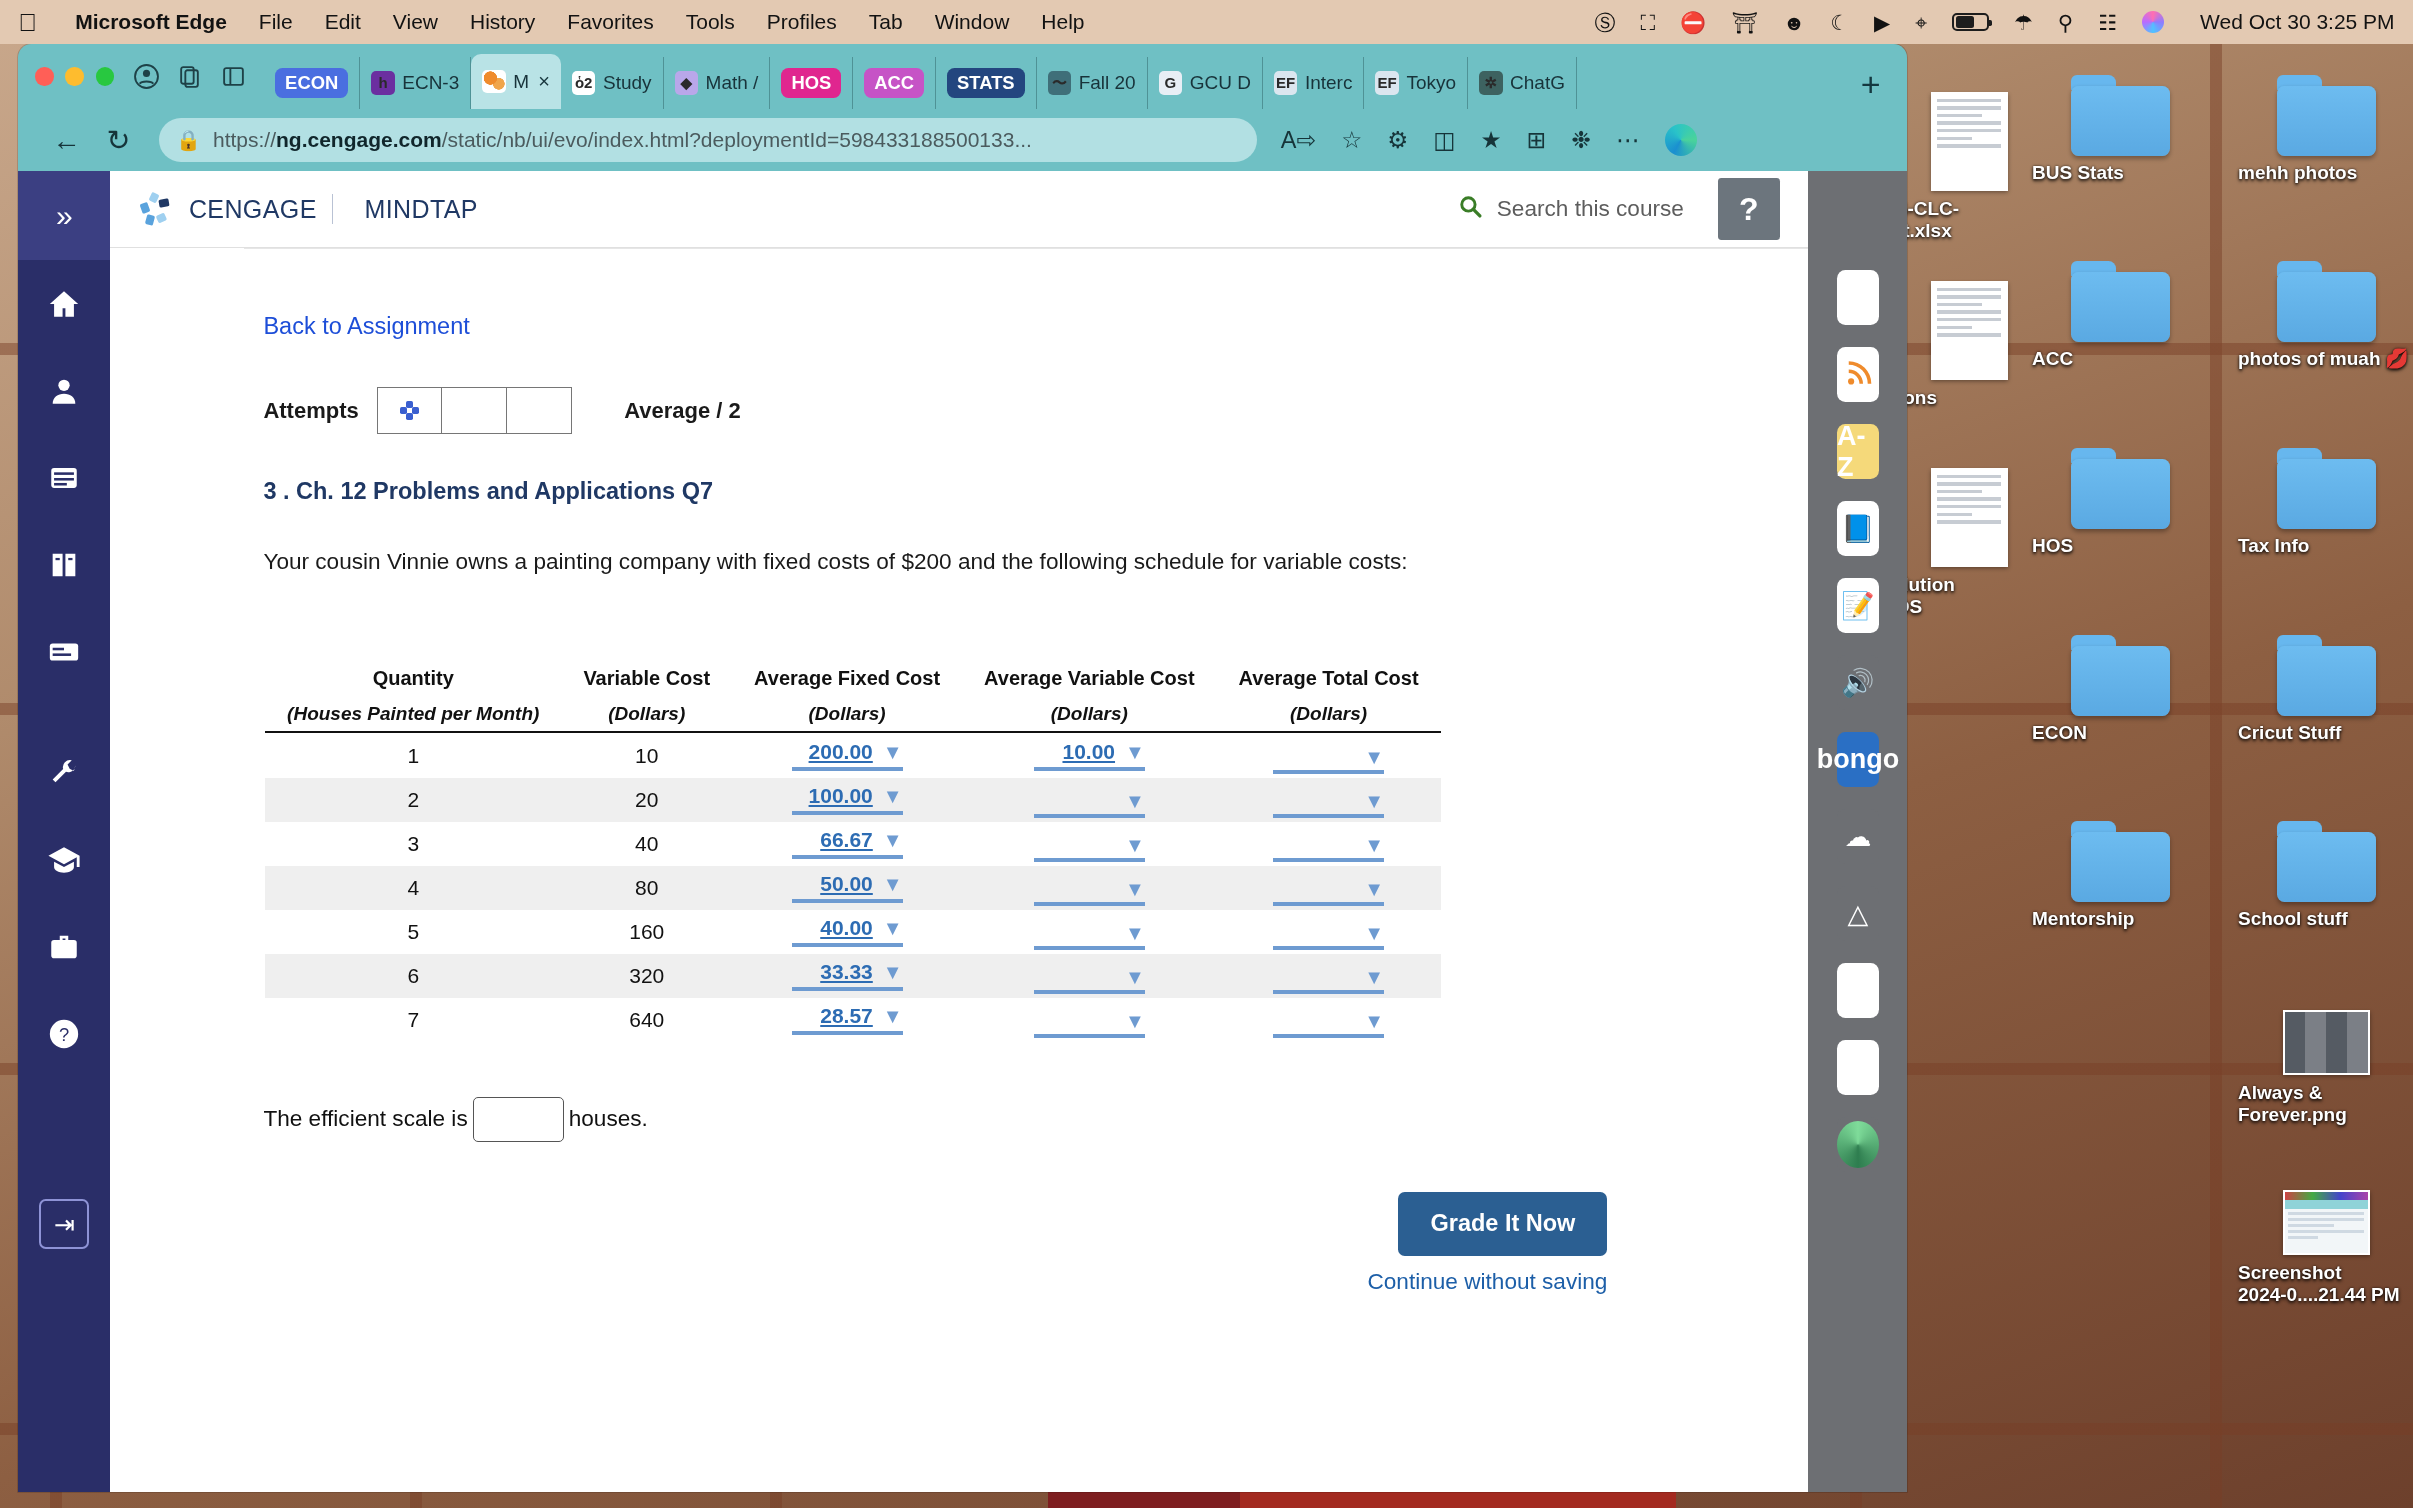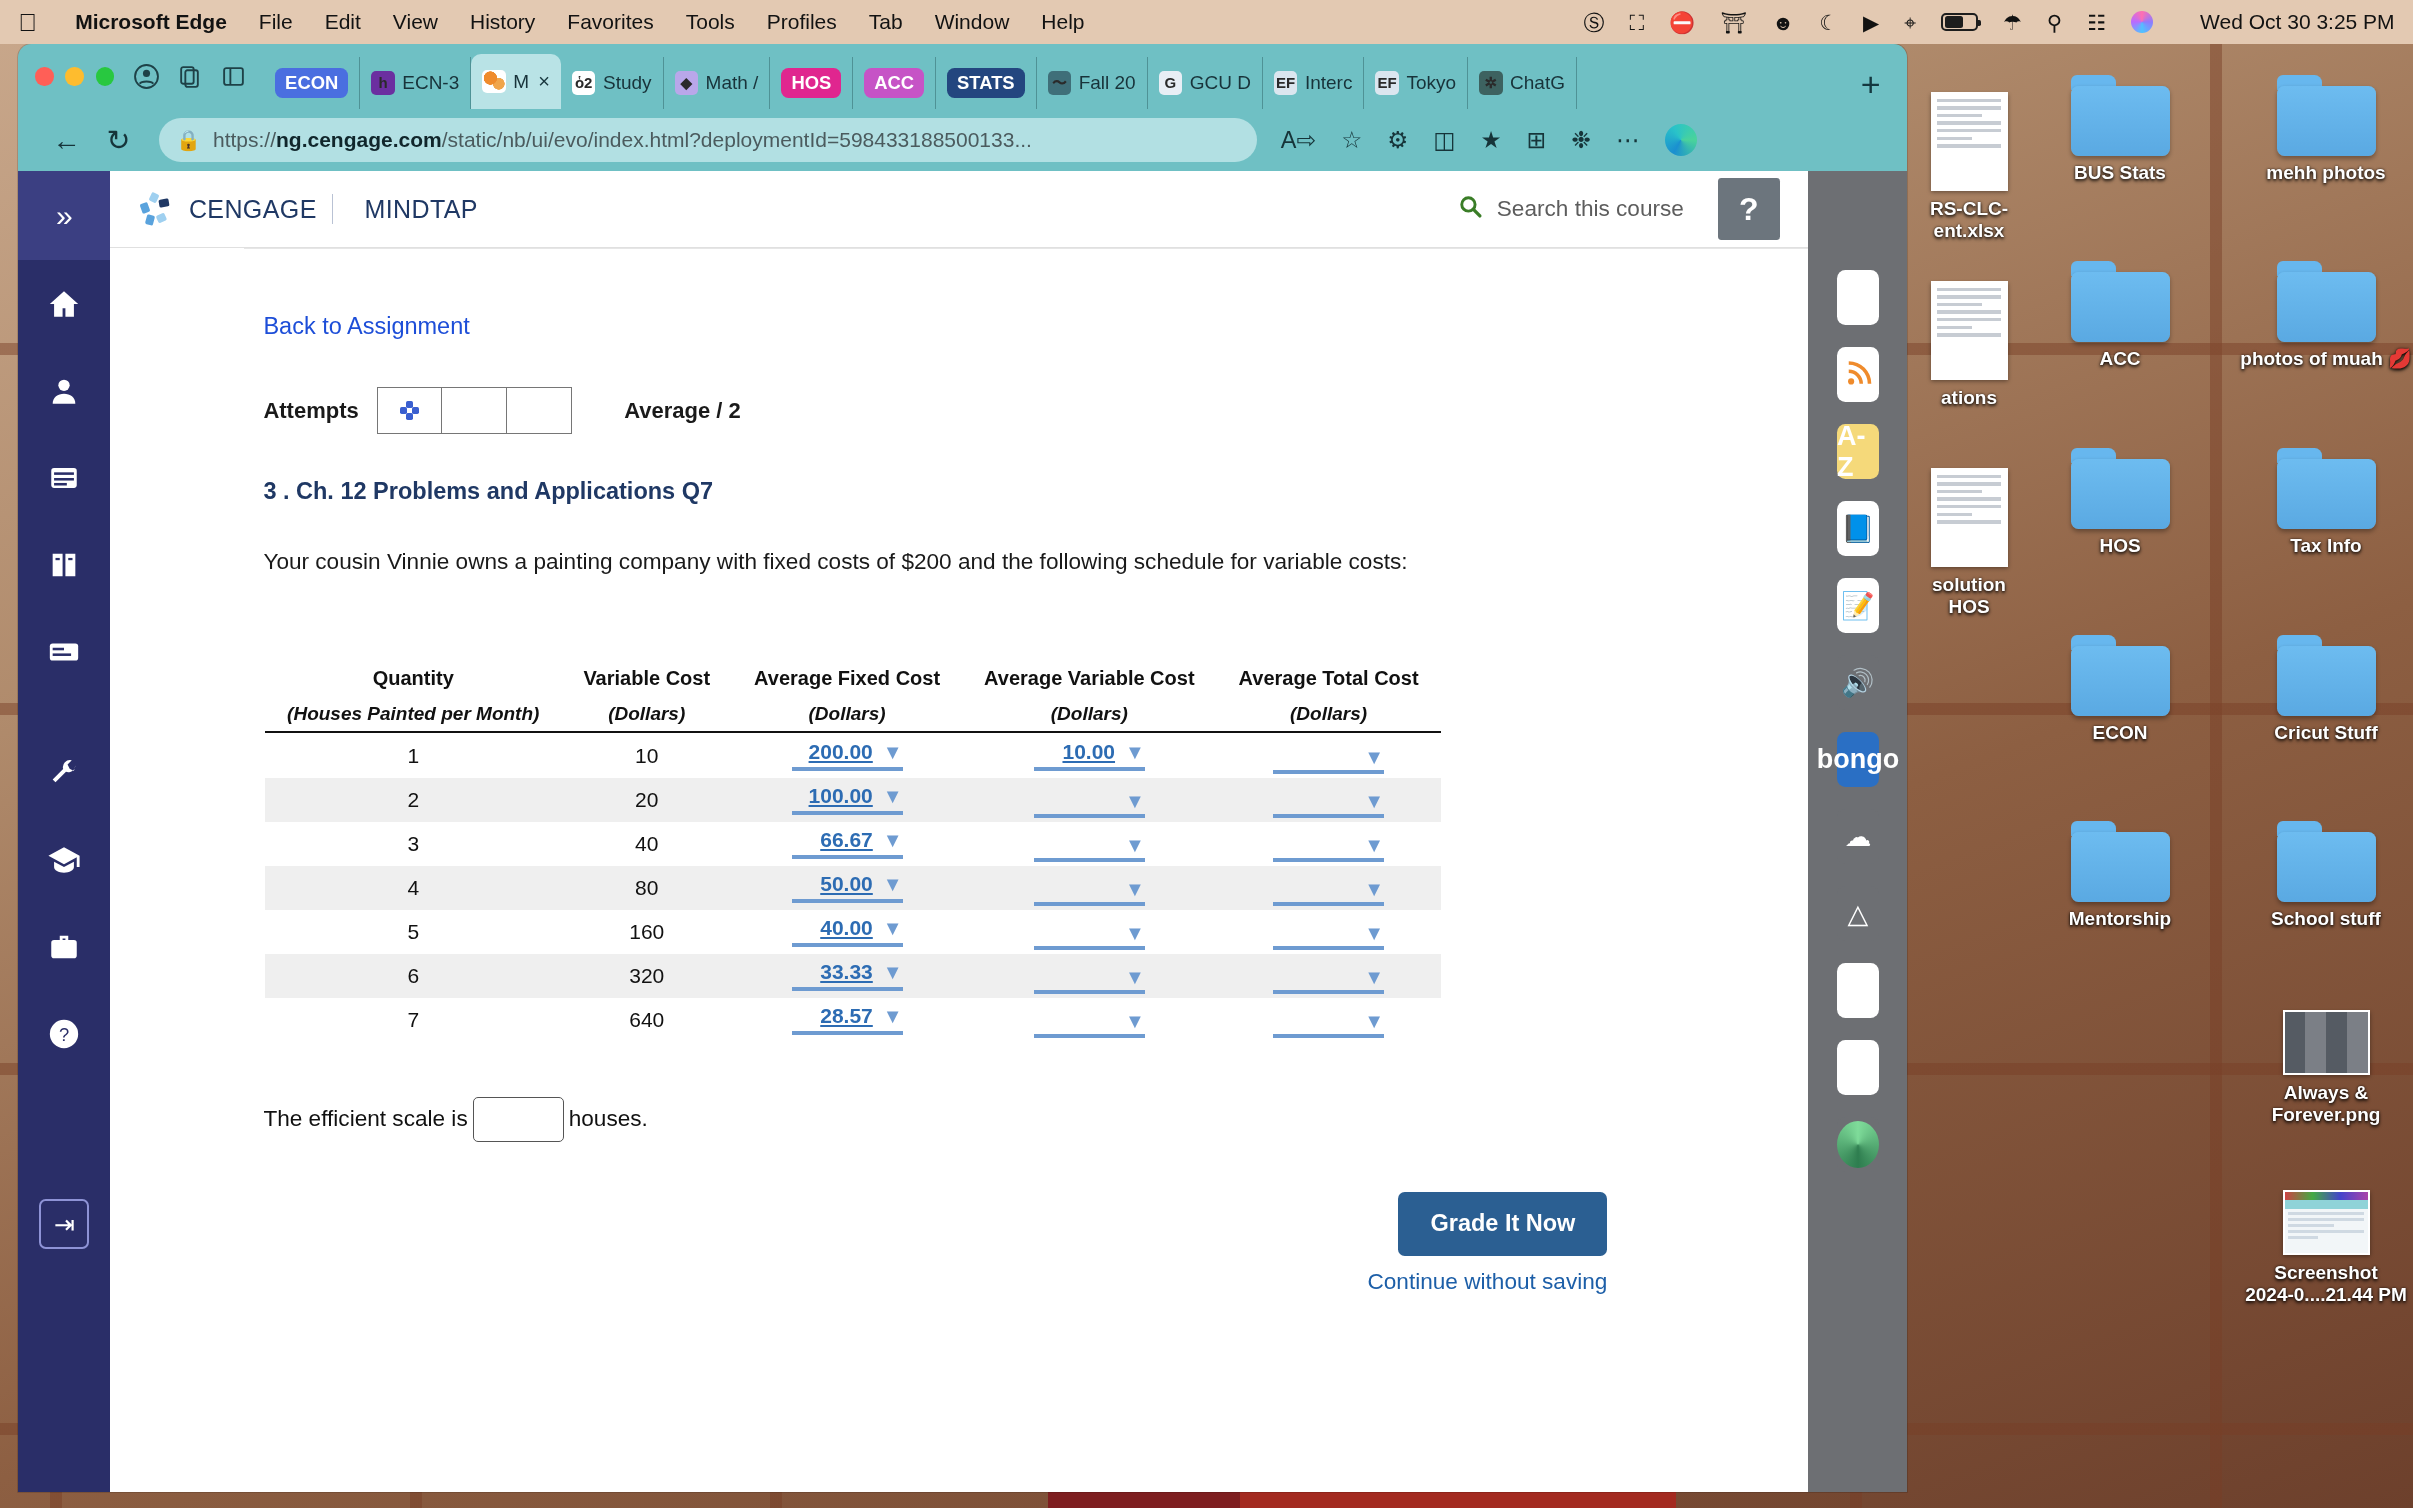--- a/index.html
+++ b/index.html
@@ -47,21 +47,21 @@
     width: 50px; height: 251px;
     background: linear-gradient(to bottom,#4e3212 0 22%, #6b4518 23% 100%);
     border-radius: 22px 22px 6.7px 6.7px;
     transform: rotate(18deg);
   }
 
   
   .desk-icon {
     position: absolute;
     width: 176px;
-    text-align: center;
+    text-align: left;
     color: #fff;
     font-size: 19px;
     font-weight: bold;
     text-shadow: 0 1.7px 3.4px rgba(0,0,0,.85), 0 0 2.5px rgba(0,0,0,.7);
     line-height: 1.15;
   }
   .folder-glyph {
     width: 99px; height: 80px;
     margin: 0 auto 6.7px auto;
     position: relative;
@@ -112,21 +112,21 @@
     padding: 0 18.4px;
     font-size: 21px; color: #121212;
     z-index: 60;
   }
   #menubar .apple { font-size: 25px; margin-right: 22px; line-height: 1; }
   #menubar .mi { padding: 0 16px; white-space: nowrap; }
   #menubar .mi.bold { font-weight: bold; }
   #menubar .spacer { flex: 1; }
   #menubar .tray { display:flex; align-items:center; gap: 25px; }
   #menubar .tray .ic { font-size: 21px; line-height: 1; }
-  #menubar .clock { font-size: 21px; white-space: nowrap; margin-left: 22px; }
+  #menubar .clock { font-size: 21px; white-space: nowrap; margin-left: 11px; }
   .battery {
     width: 37px; height: 18.4px; border: 2.1px solid #1d1d1d; border-radius: 5px;
     position: relative; display:inline-block;
   }
   .battery::after { content:""; position:absolute; right:-5px; top:5px; width:3.4px; height:6.7px; background:#1d1d1d; border-radius:0 1.7px 1.7px 0;}
   .battery i { position:absolute; left:1.7px; top:1.7px; bottom:1.7px; width: 18.4px; background:#1d1d1d; border-radius:2.5px; display:block;}
   .siri {
     width: 22px; height: 22px; border-radius: 50%;
     background: conic-gradient(#ff6fb1,#8f7bff,#4fc3ff,#b86bff,#ff6fb1);
     display:inline-block;

